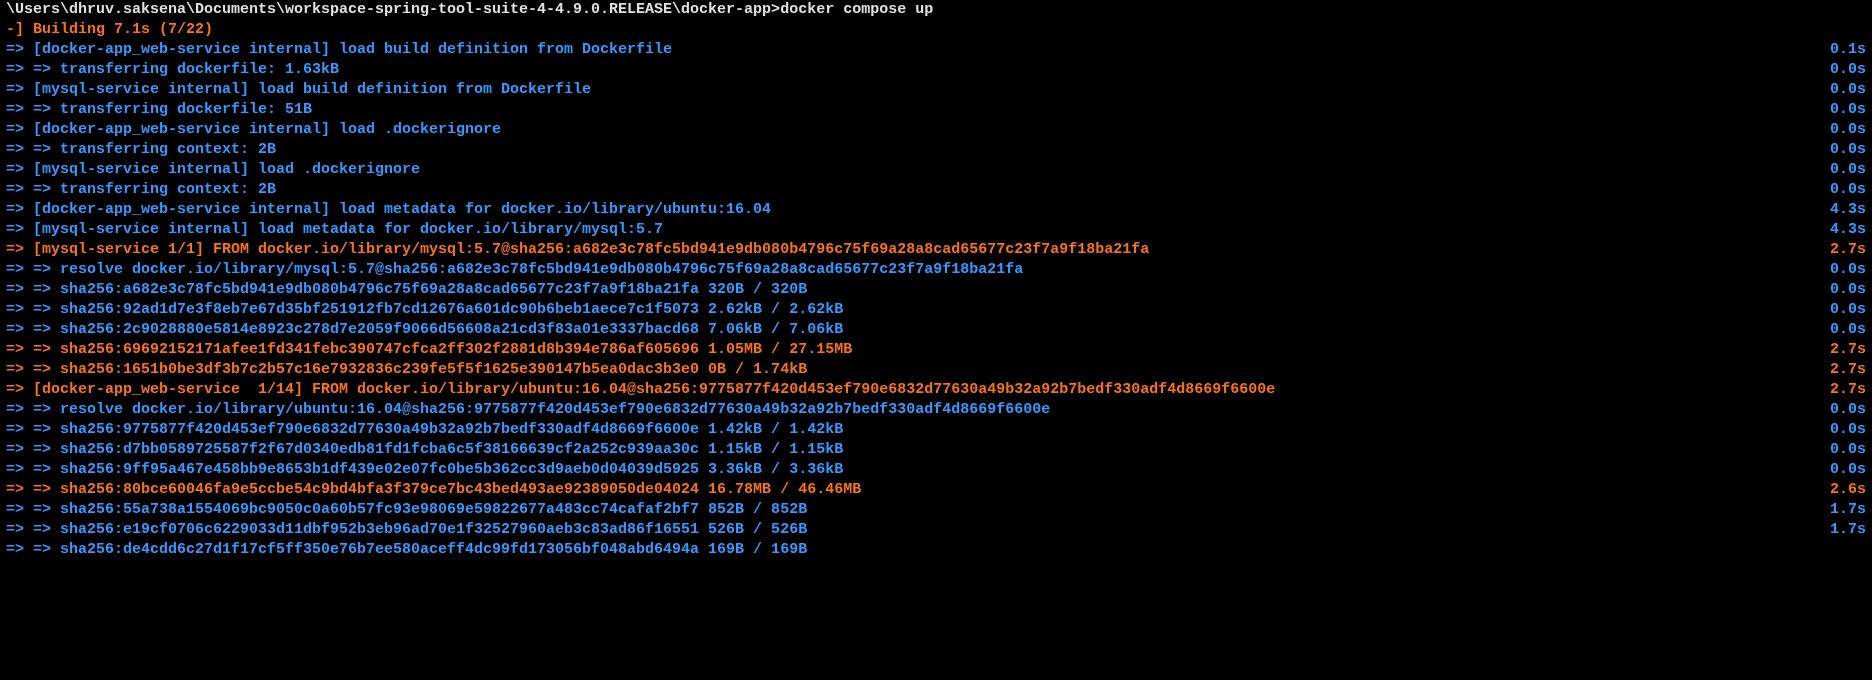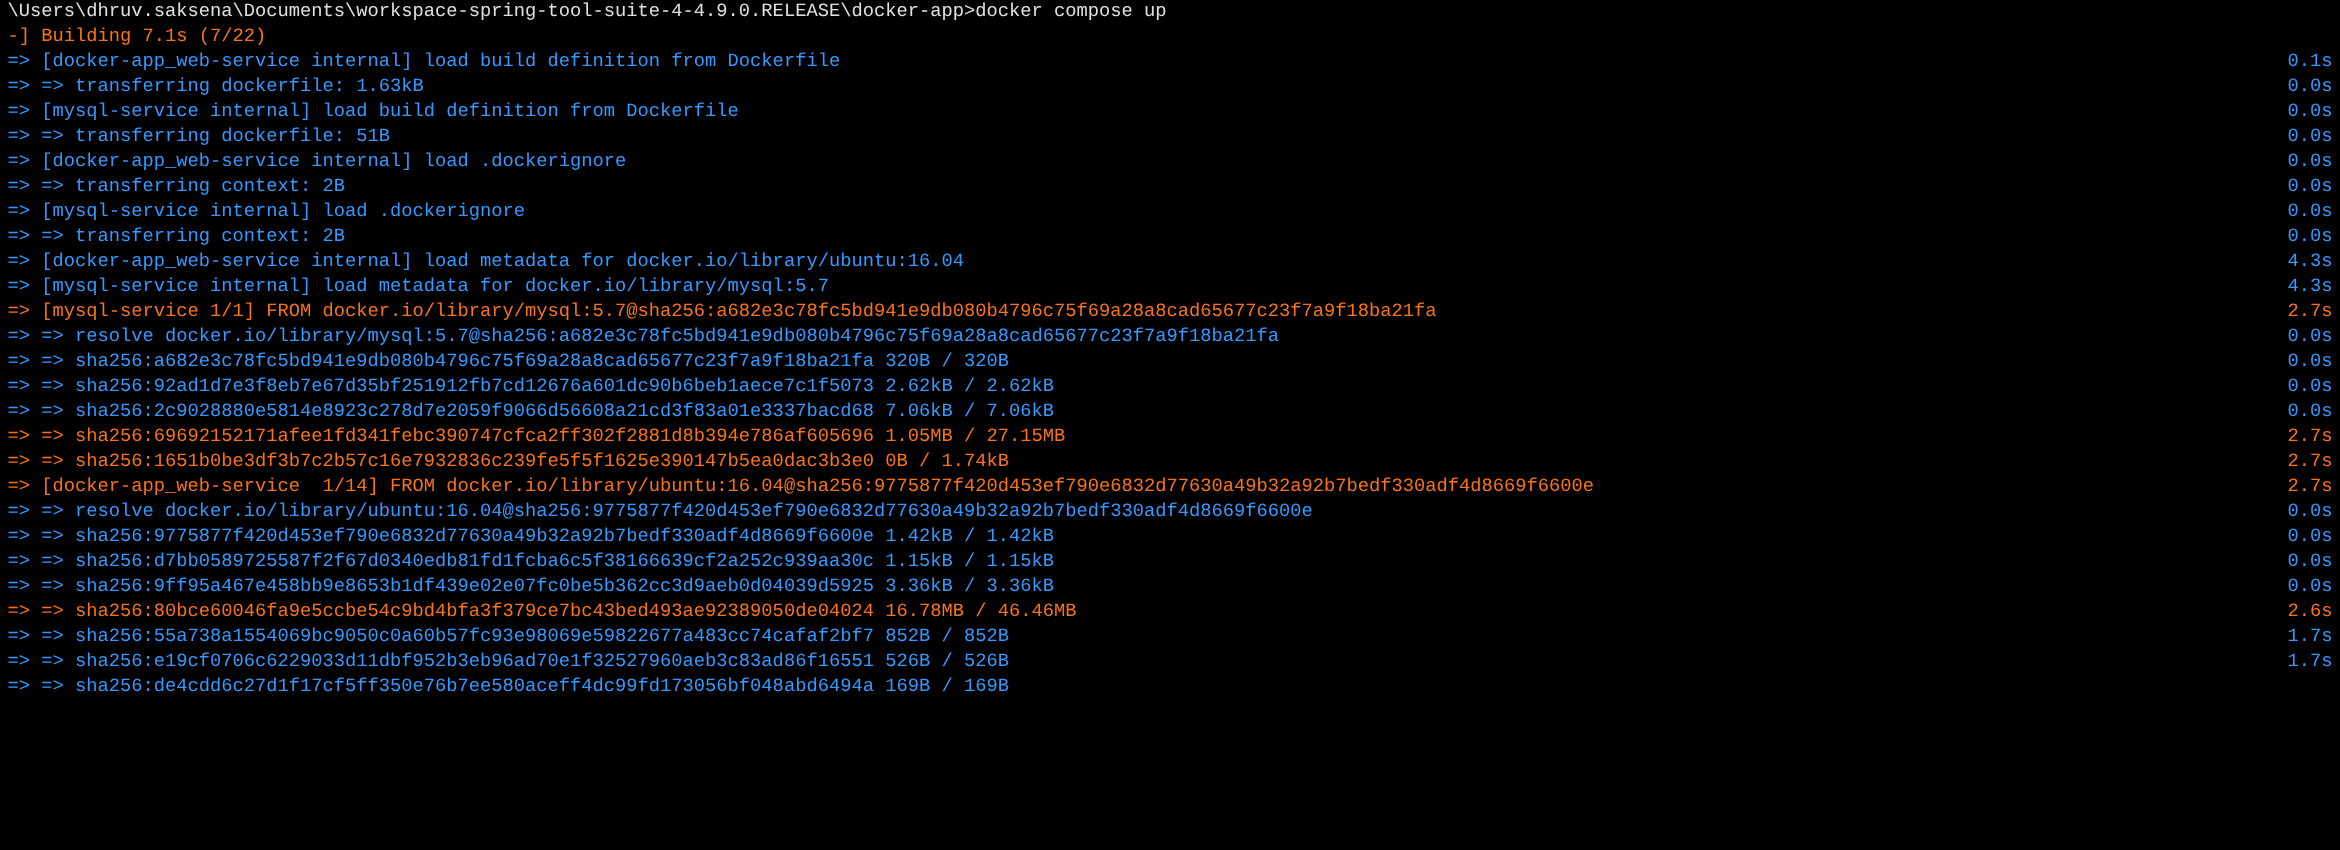--- a/index.html
+++ b/index.html
@@ -10,20 +10,21 @@
     font-family: Consolas, "Courier New", monospace;
     font-size: 15px;
     line-height: 20px;
     width: 1872px;
     height: 680px;
     overflow: hidden;
   }
   .terminal {
     padding: 0;
     width: 1872px;
+    font-weight: bold;
   }
   .line {
     display: flex;
     justify-content: space-between;
     white-space: pre;
     padding: 0 6px;
   }
   .left { flex: 1; white-space: pre; overflow: hidden; }
   .right { white-space: pre; padding-left: 20px; }
   .white { color: #f97316; }

